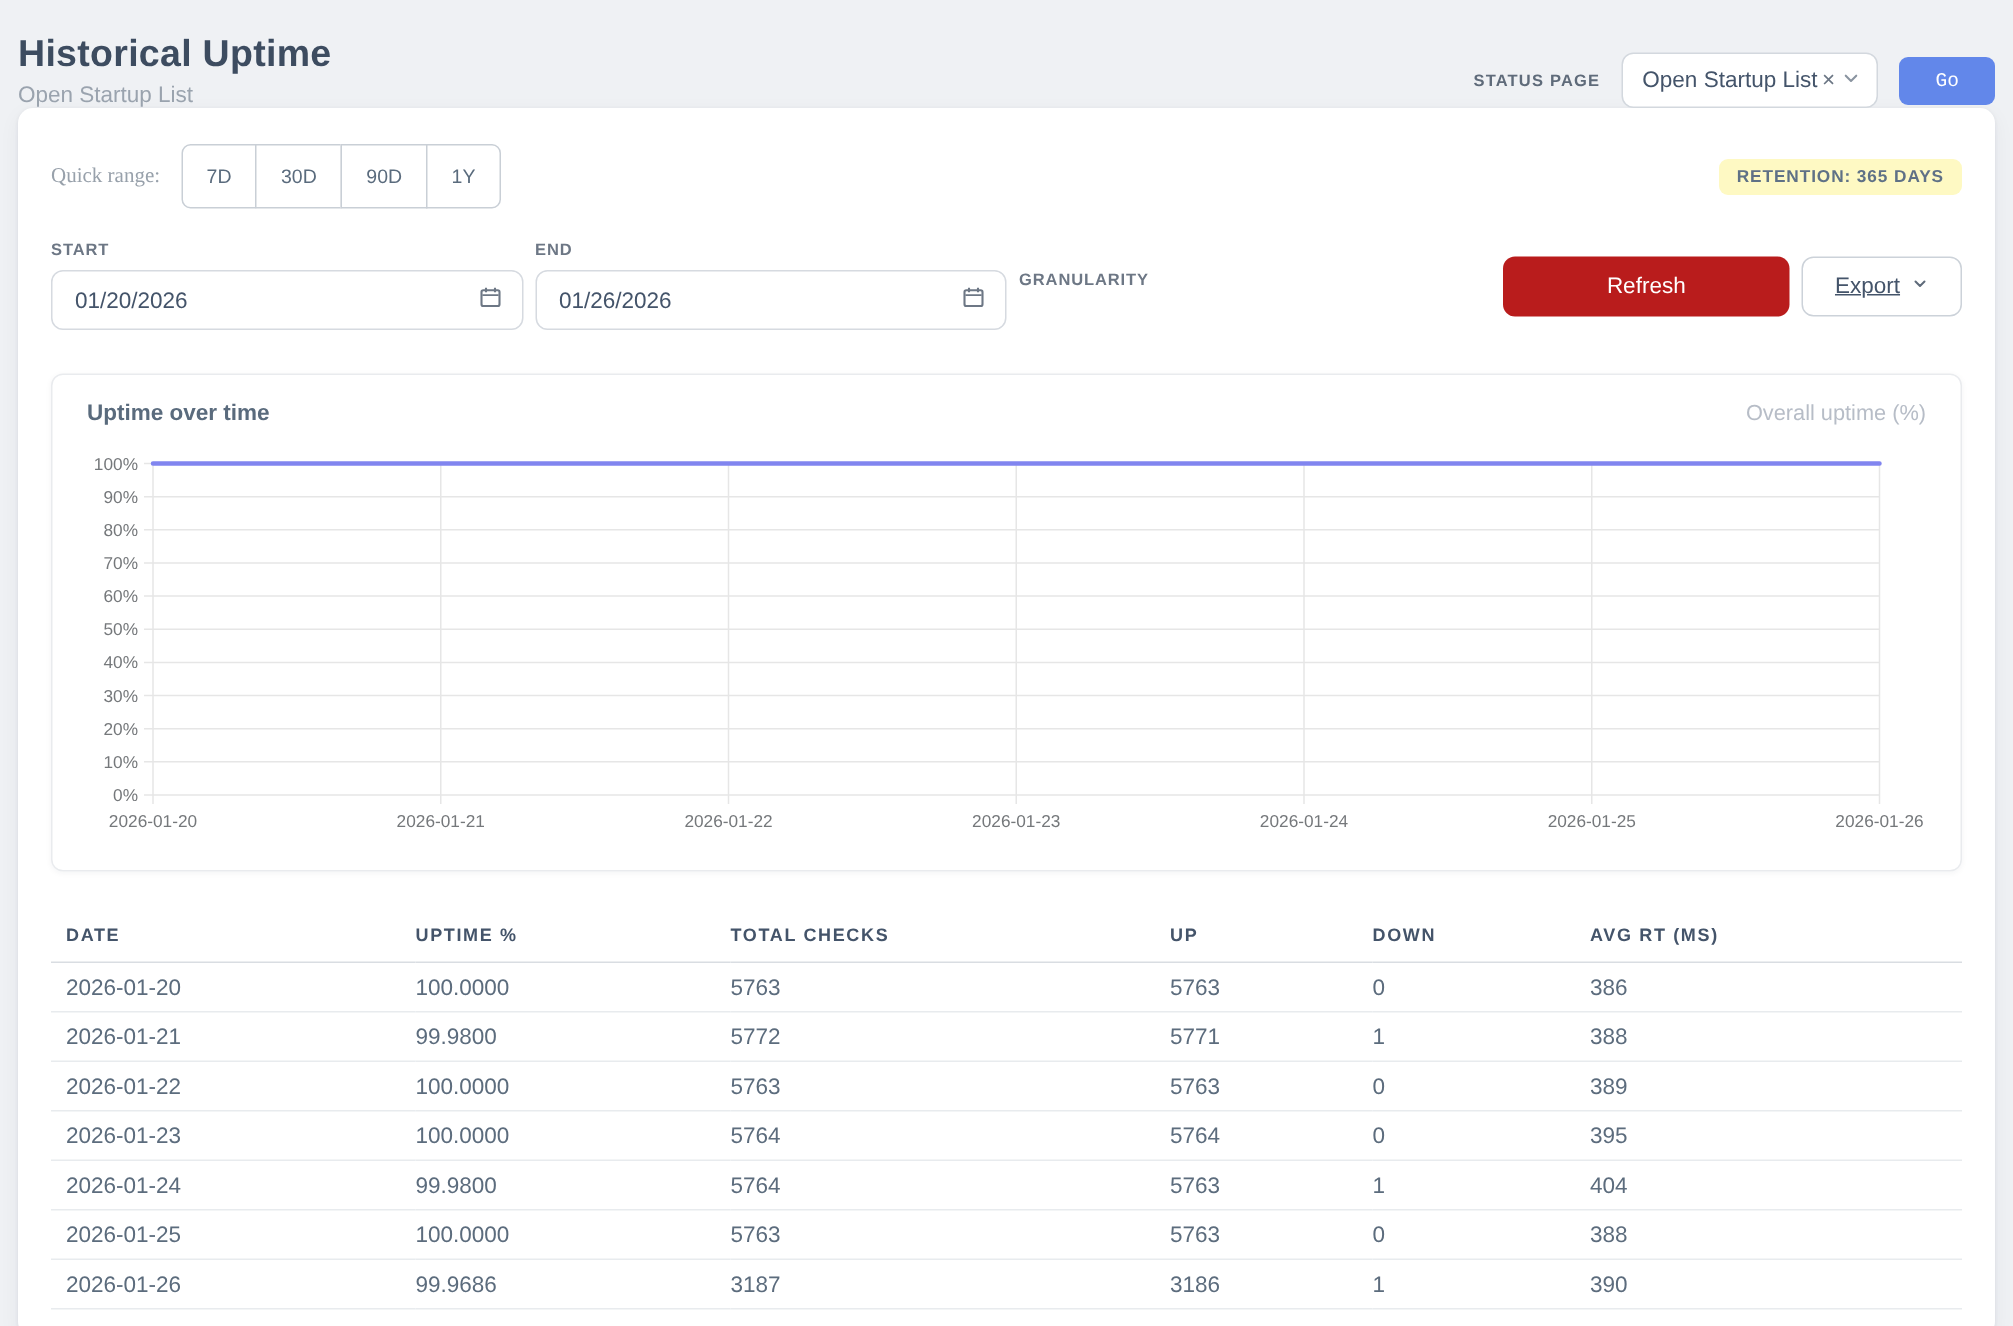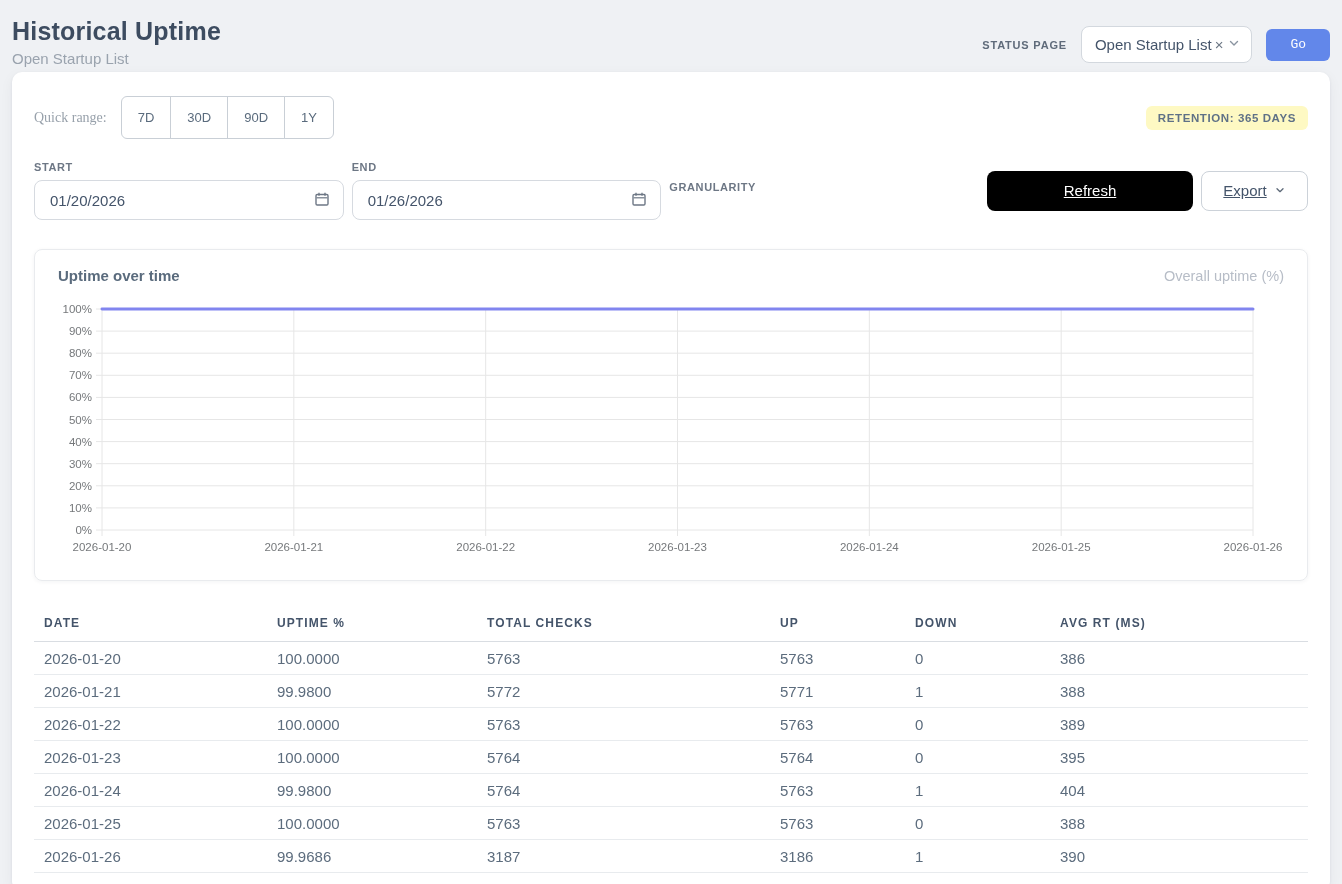--- a/index.html
+++ b/index.html
@@ -8,21 +8,21 @@
     background: #eff1f4;
     font-family: "Liberation Sans", sans-serif;
     color: #4d5d6e;
     padding: 0 12px;
   }
 
   
   .page-header {
     height: 72px;
     display: flex;
-    align-items: center;
+    align-items: flex-end;
     justify-content: space-between;
     padding-top: 11px;
   }
   .page-title {
     font-size: 25px;
     font-weight: 700;
     color: #3d4c60;
     letter-spacing: 0.2px;
   }
   .page-subtitle {
@@ -144,30 +144,29 @@
     border: 1px solid #d6dae0;
     border-radius: 8px;
     height: 40px;
     padding: 0 13px 0 15px;
     font-size: 15px;
     color: #44546a;
     background: #fff;
     cursor: pointer;
   }
   .refresh-button {
-    width: 206px;
+    width: 191px;
     height: 40px;
-    background: #000000;
+    background: #b91c1c;
     color: #fff;
     border: none;
     border-radius: 8px;
     font-size: 15px;
     font-family: inherit;
     cursor: pointer;
-    text-decoration: underline;
   }
   .export-button {
     width: 107px;
     height: 40px;
     background: #fff;
     border: 1px solid #ccd2d9;
     border-radius: 8px;
     font-size: 15px;
     color: #44546a;
     font-family: inherit;

